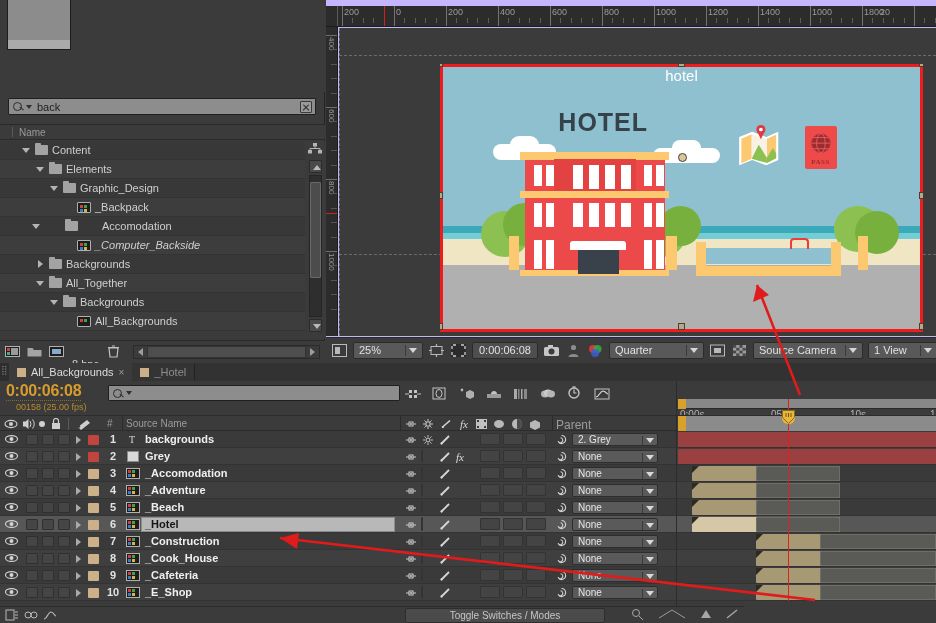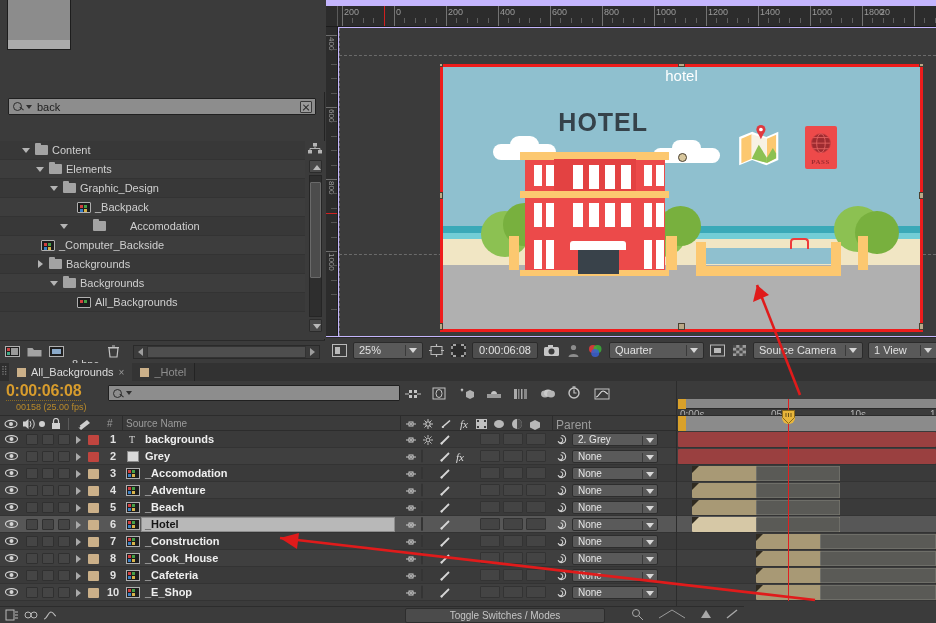--- a/index.html
+++ b/index.html
@@ -338,20 +338,24 @@
         <div class="thumb-strip"></div>
       </div>
 
       <div class="search-bar">
         <span class="search-mag"></span>
         <span class="search-caret"></span>
         <span class="search-val">back</span>
         <span class="search-clear"></span>
       </div>
 
+      <div class="col-head">
+        <span class="sep"></span>
+        <span class="lbl">Name</span>
+      </div>
 
       <div class="tree" id="project-tree">
           <div class="tree-row" style="padding-left: 22px;">
             <span class="tw down"></span>
             <span class="folder-ic"></span>
             <span class="tree-label">Content</span>
           </div>
           <div class="tree-row" style="padding-left: 36px;">
             <span class="tw down"></span>
             <span class="folder-ic"></span>
@@ -365,39 +369,44 @@
           <div class="tree-row" style="padding-left: 64px;">
             <span class="tw "></span>
             <span class="comp-ic">
               <i class="sq s1"></i>
               <i class="sq s2"></i>
               <i class="sq s3"></i>
               <i class="sq s4"></i>
             </span>
             <span class="tree-label">_Backpack</span>
           </div>
-          <div class="tree-row" style="padding-left: 60px; gap: 24px;">
+          <div class="tree-row" style="padding-left: 32px; gap: 24px;">
             <span class="tw down"></span>
             <span class="folder-ic"></span>
             <span class="tree-label">Accomodation</span>
           </div>
-          <div class="tree-row" style="padding-left: 28px;">
+          <div class="tree-row" style="padding-left: 64px; font-style: italic;">
             <span class="tw "></span>
             <span class="comp-ic">
               <i class="sq s1"></i>
               <i class="sq s2"></i>
               <i class="sq s3"></i>
               <i class="sq s4"></i>
             </span>
             <span class="tree-label">_Computer_Backside</span>
           </div>
           <div class="tree-row" style="padding-left: 36px;">
             <span class="tw right"></span>
             <span class="folder-ic"></span>
             <span class="tree-label">Backgrounds</span>
+          </div>
+          <div class="tree-row" style="padding-left: 36px;">
+            <span class="tw down"></span>
+            <span class="folder-ic"></span>
+            <span class="tree-label">All_Together</span>
           </div>
           <div class="tree-row" style="padding-left: 50px;">
             <span class="tw down"></span>
             <span class="folder-ic"></span>
             <span class="tree-label">Backgrounds</span>
           </div>
           <div class="tree-row" style="padding-left: 64px;">
             <span class="tw "></span>
             <span class="comp-ic">
               <i class="sq s1"></i>

